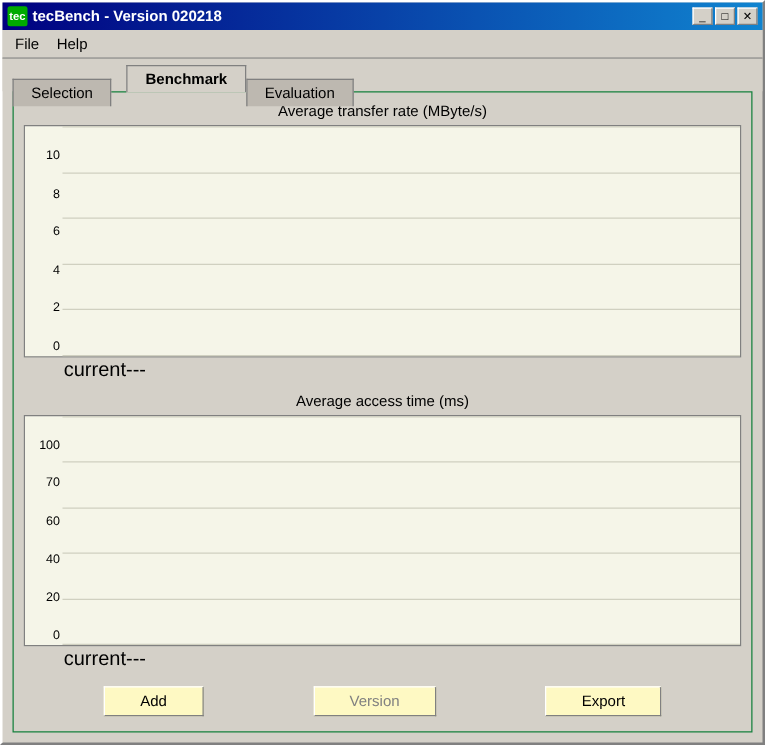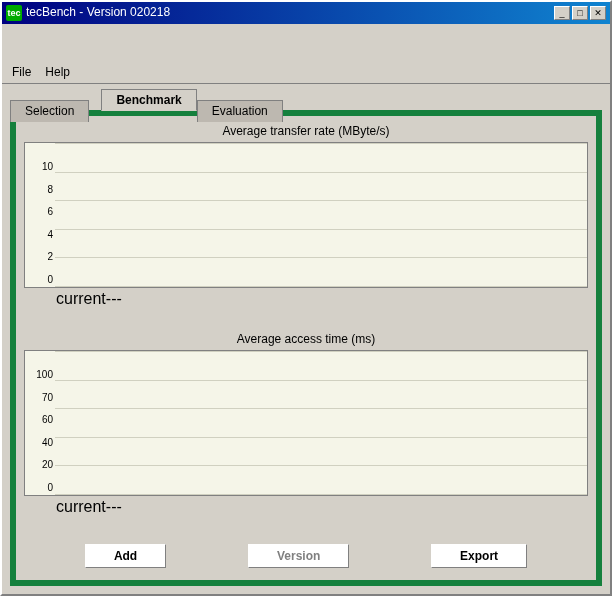--- a/index.html
+++ b/index.html
@@ -26,38 +26,38 @@
       color: white;
       padding: 3px 4px;
       display: flex;
       align-items: center;
       justify-content: space-between;
       height: 22px;
       flex-shrink: 0;
     }
     .title-bar-left {
       display: flex;
-      align-items: flex-start;
+      align-items: center;
       gap: 4px;
     }
     .title-icon {
       width: 16px;
       height: 16px;
       background: #00aa00;
       border-radius: 2px;
       font-size: 9px;
       color: white;
       display: flex;
       align-items: center;
       justify-content: center;
       font-weight: bold;
     }
     .title-text {
       font-size: 12px;
-      font-weight: normal;
+      font-weight: bold;
     }
     .title-buttons {
       display: flex;
       gap: 2px;
     }
     .title-btn {
       width: 16px;
       height: 14px;
       background: #d4d0c8;
       border: 1px solid #ffffff;
@@ -71,21 +71,20 @@
       color: #000;
     }
     .title-btn.close { background: #d4d0c8; }
     .menubar {
       background: #d4d0c8;
       display: flex;
       padding: 2px 4px;
       gap: 2px;
       flex-shrink: 0;
       border-bottom: 1px solid #808080;
-      margin-top: 37px;
     }
     .menu-item {
       padding: 2px 6px;
       font-size: 12px;
       cursor: pointer;
       color: #000;
     }
     .tabs-bar {
       display: flex;
       padding: 4px 8px 0 8px;
@@ -112,26 +111,26 @@
       z-index: 2;
       margin-left: 12px;
     }
     .tab:not(.active) {
       background: #bdb8b0;
       top: 12px;
     }
     .content-area {
       flex: 1;
       background: #d4d0c8;
-      border: 6px solid #15803d;
+      border: 1px solid #15803d;
       margin: 0 8px 8px 8px;
       padding: 8px;
       display: flex;
       flex-direction: column;
-      gap: 24px;
+      gap: 8px;
       overflow: hidden;
     }
     .chart-section {
       flex: 1;
       display: flex;
       flex-direction: column;
     }
     .chart-title {
       text-align: center;
       font-size: 12px;
@@ -182,28 +181,27 @@
     }
     .buttons-row {
       display: flex;
       justify-content: space-around;
       padding: 4px 20px;
       flex-shrink: 0;
     }
     .btn {
       padding: 4px 28px;
       font-size: 12px;
-      background: #ffffff;
+      background: #fef9c3;
       border: 1px solid #ffffff;
       border-right-color: #808080;
       border-bottom-color: #808080;
       cursor: pointer;
       min-width: 80px;
       text-align: center;
-      font-weight: bold;
     }
     .btn:disabled, .btn.disabled {
       color: #808080;
       cursor: default;
     }
   </style>
 </head>
 <body>
 
 <div class="window">

